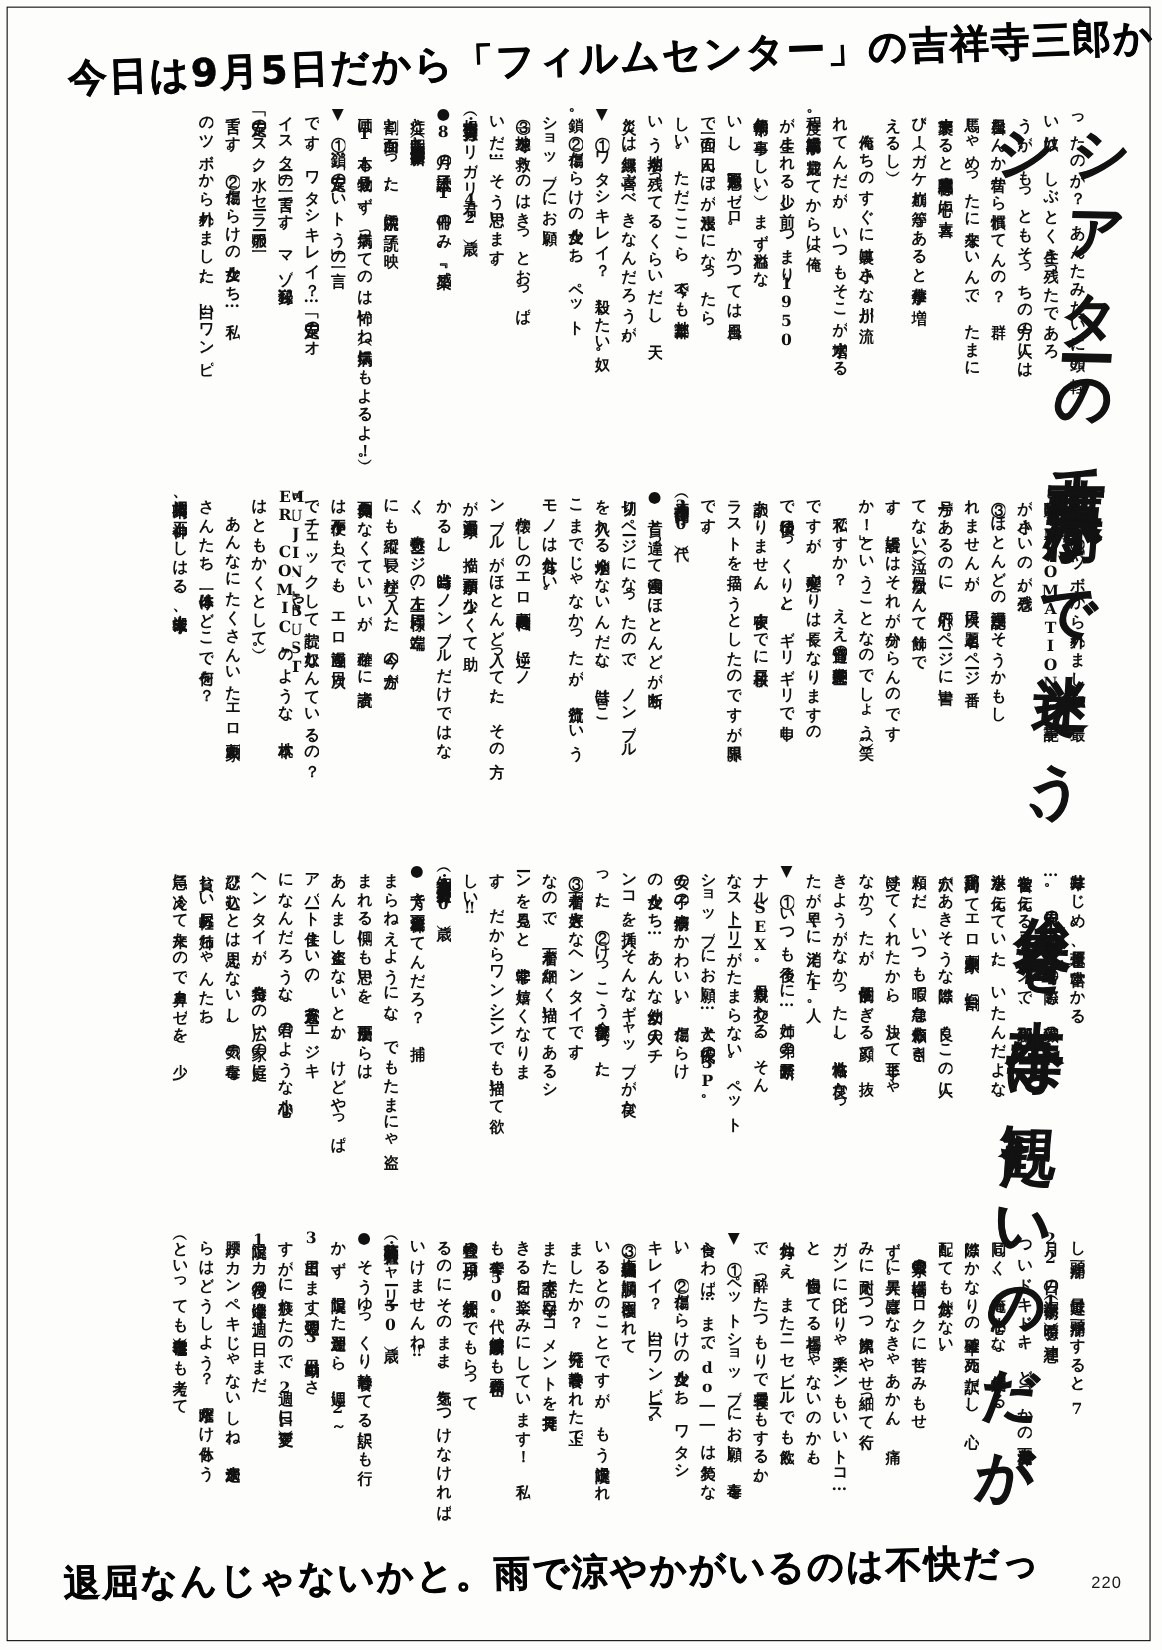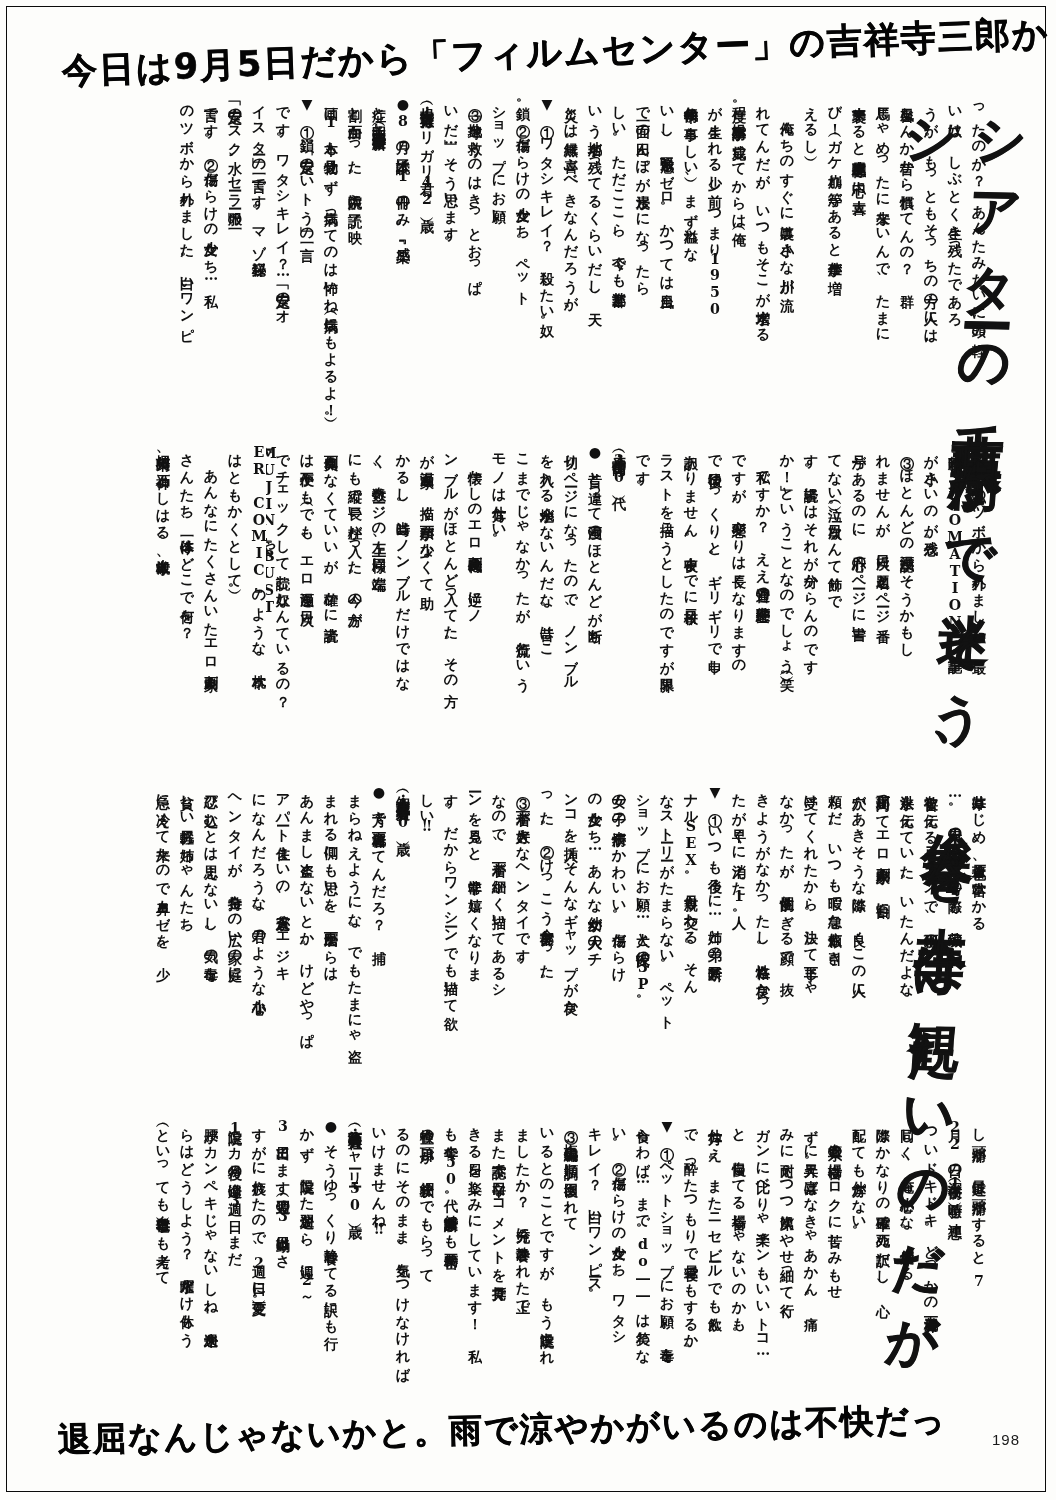--- a/index.html
+++ b/index.html
@@ -264,15 +264,15 @@
       <div class="vcol">3日出てます（翌週の3日出勤はさ</div>
       <div class="vcol">すがに疲れたので、週2日に変更）。</div>
       <div class="vcol">退院1カ月後の今週は週3日。まだ</div>
       <div class="vcol">腰がカンペキじゃないしね。来週か</div>
       <div class="vcol">らはどうしよう？　水曜だけ休もう</div>
       <div class="vcol">（といっても自宅仕事）とも考えて</div>
     </div>
 
   <div class="hand" id="hand-bottom">退屈なんじゃないかと。雨で涼やかがいるのは不快だっ</div>
 
-  <div id="page-number">198</div>
+  <div id="page-number">220</div>
 
 </div>
 
 </body></html>

